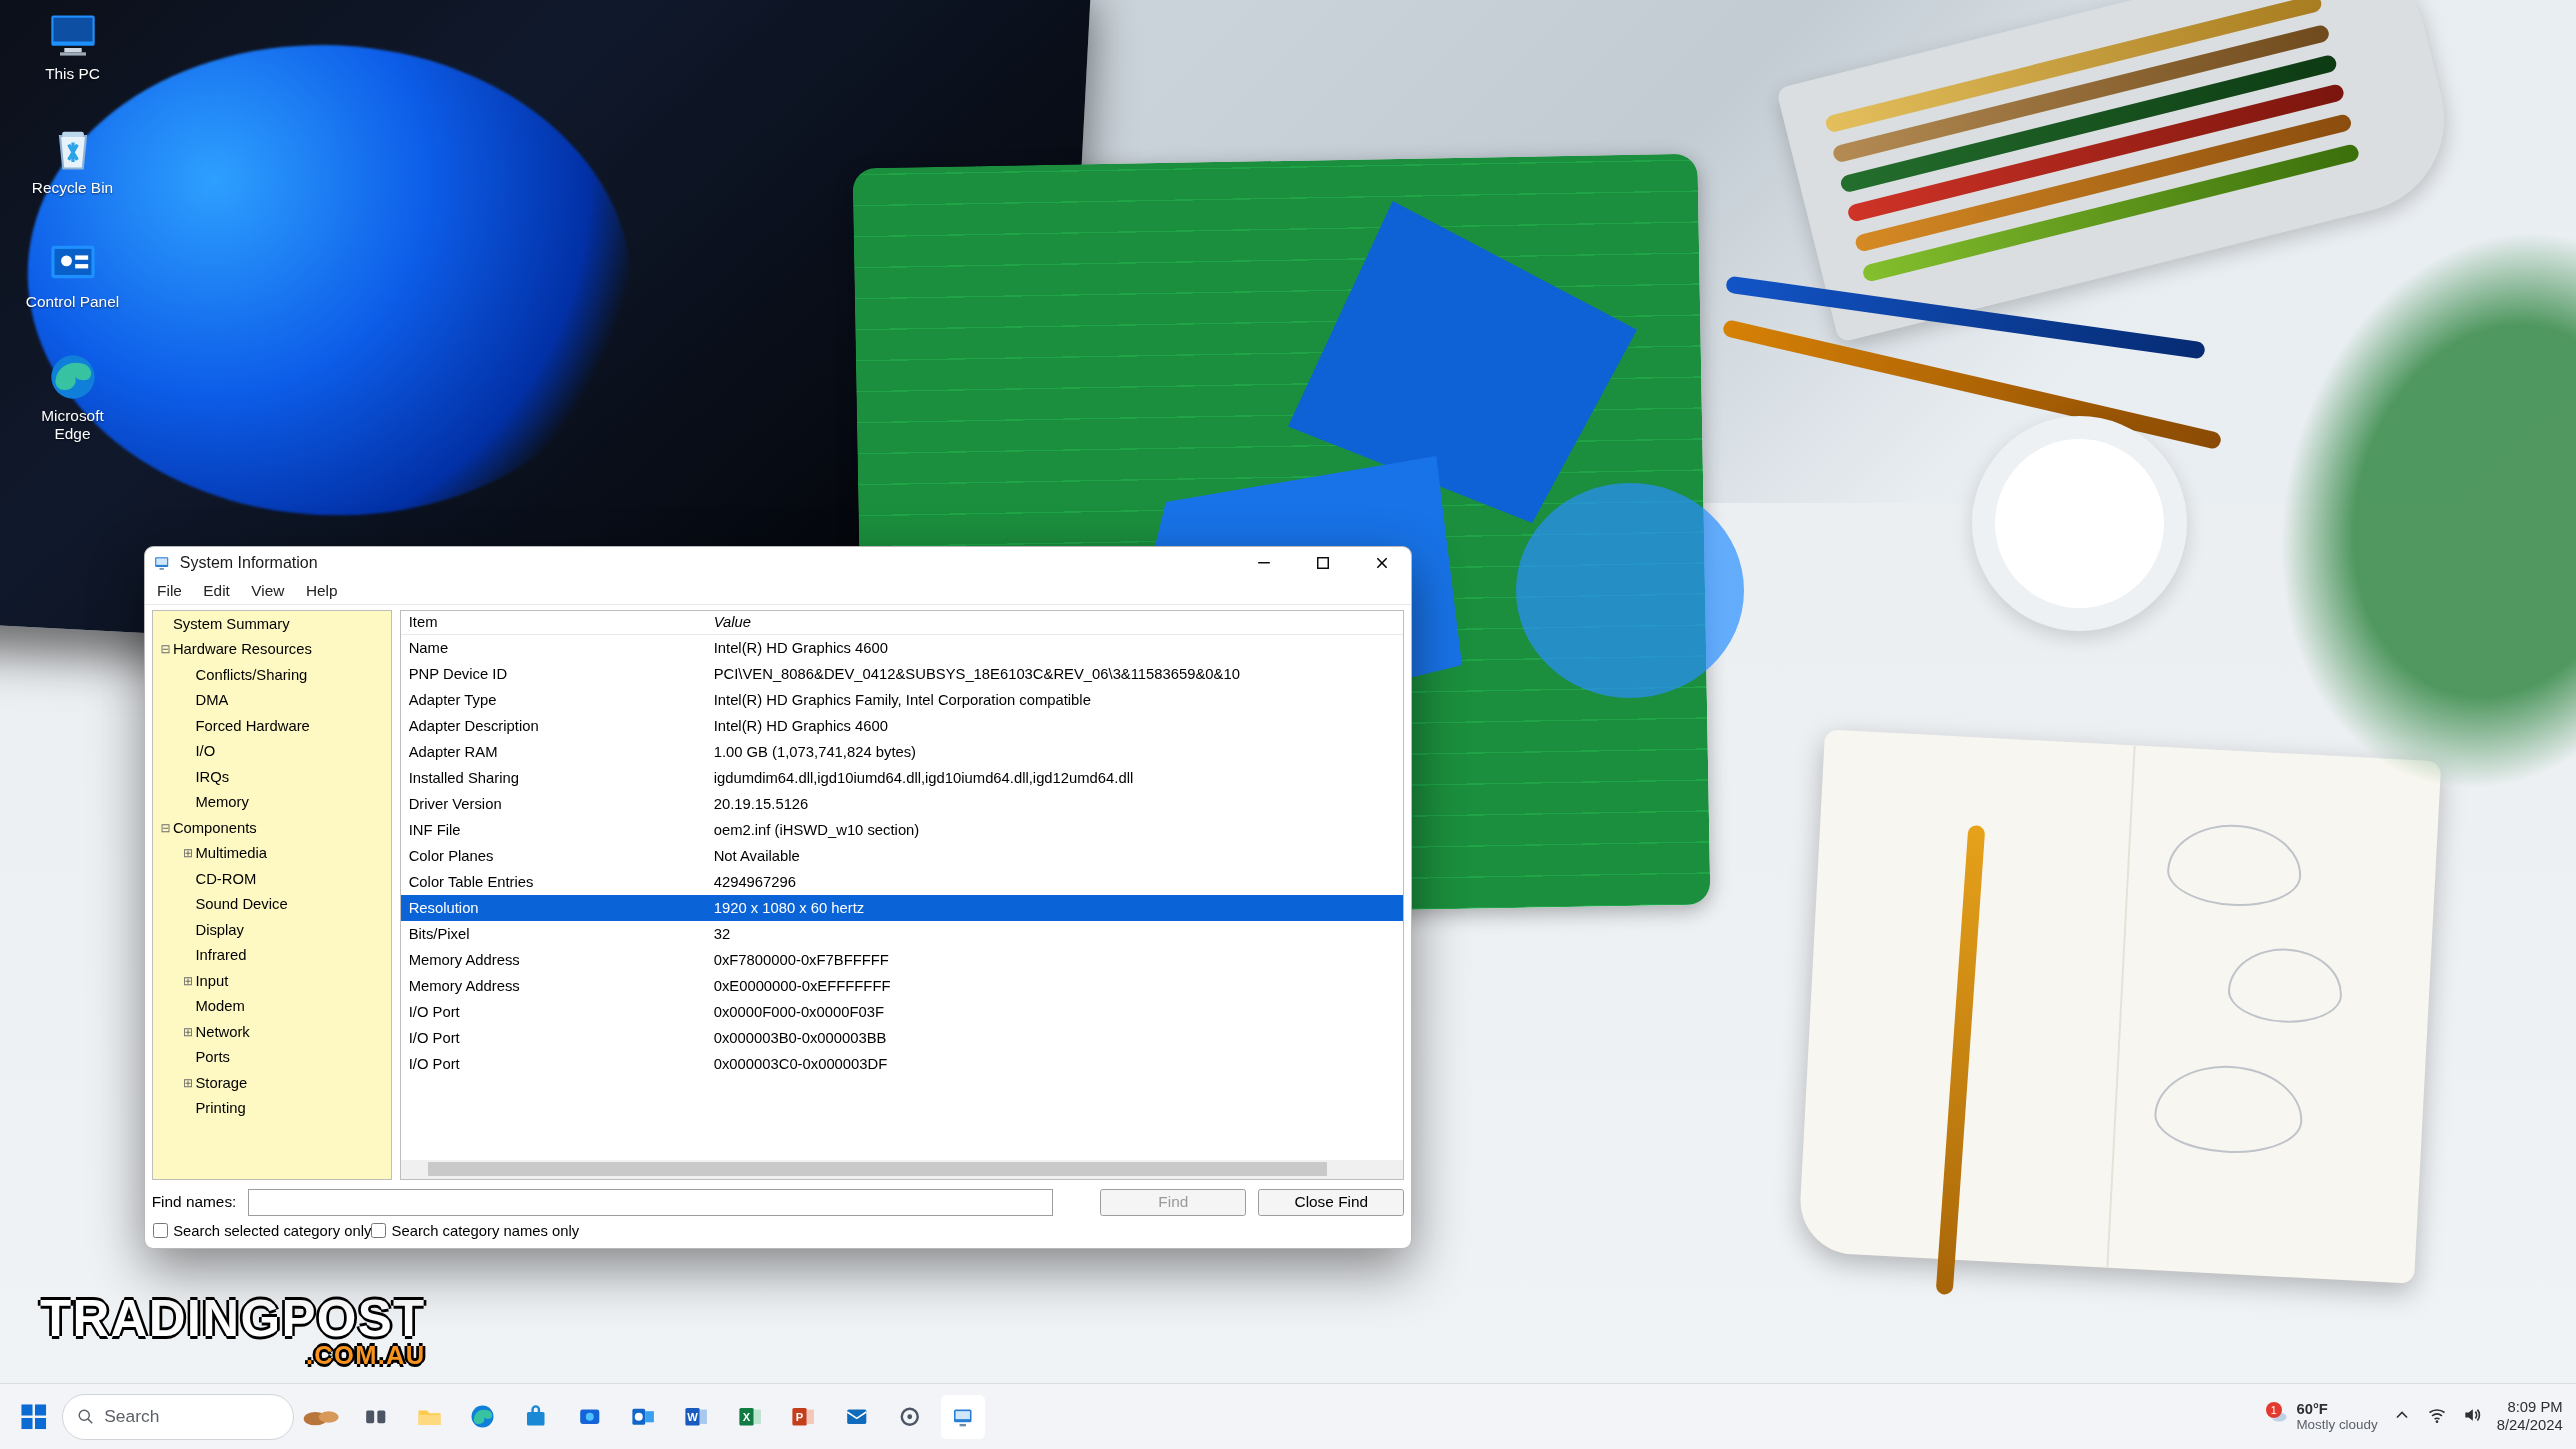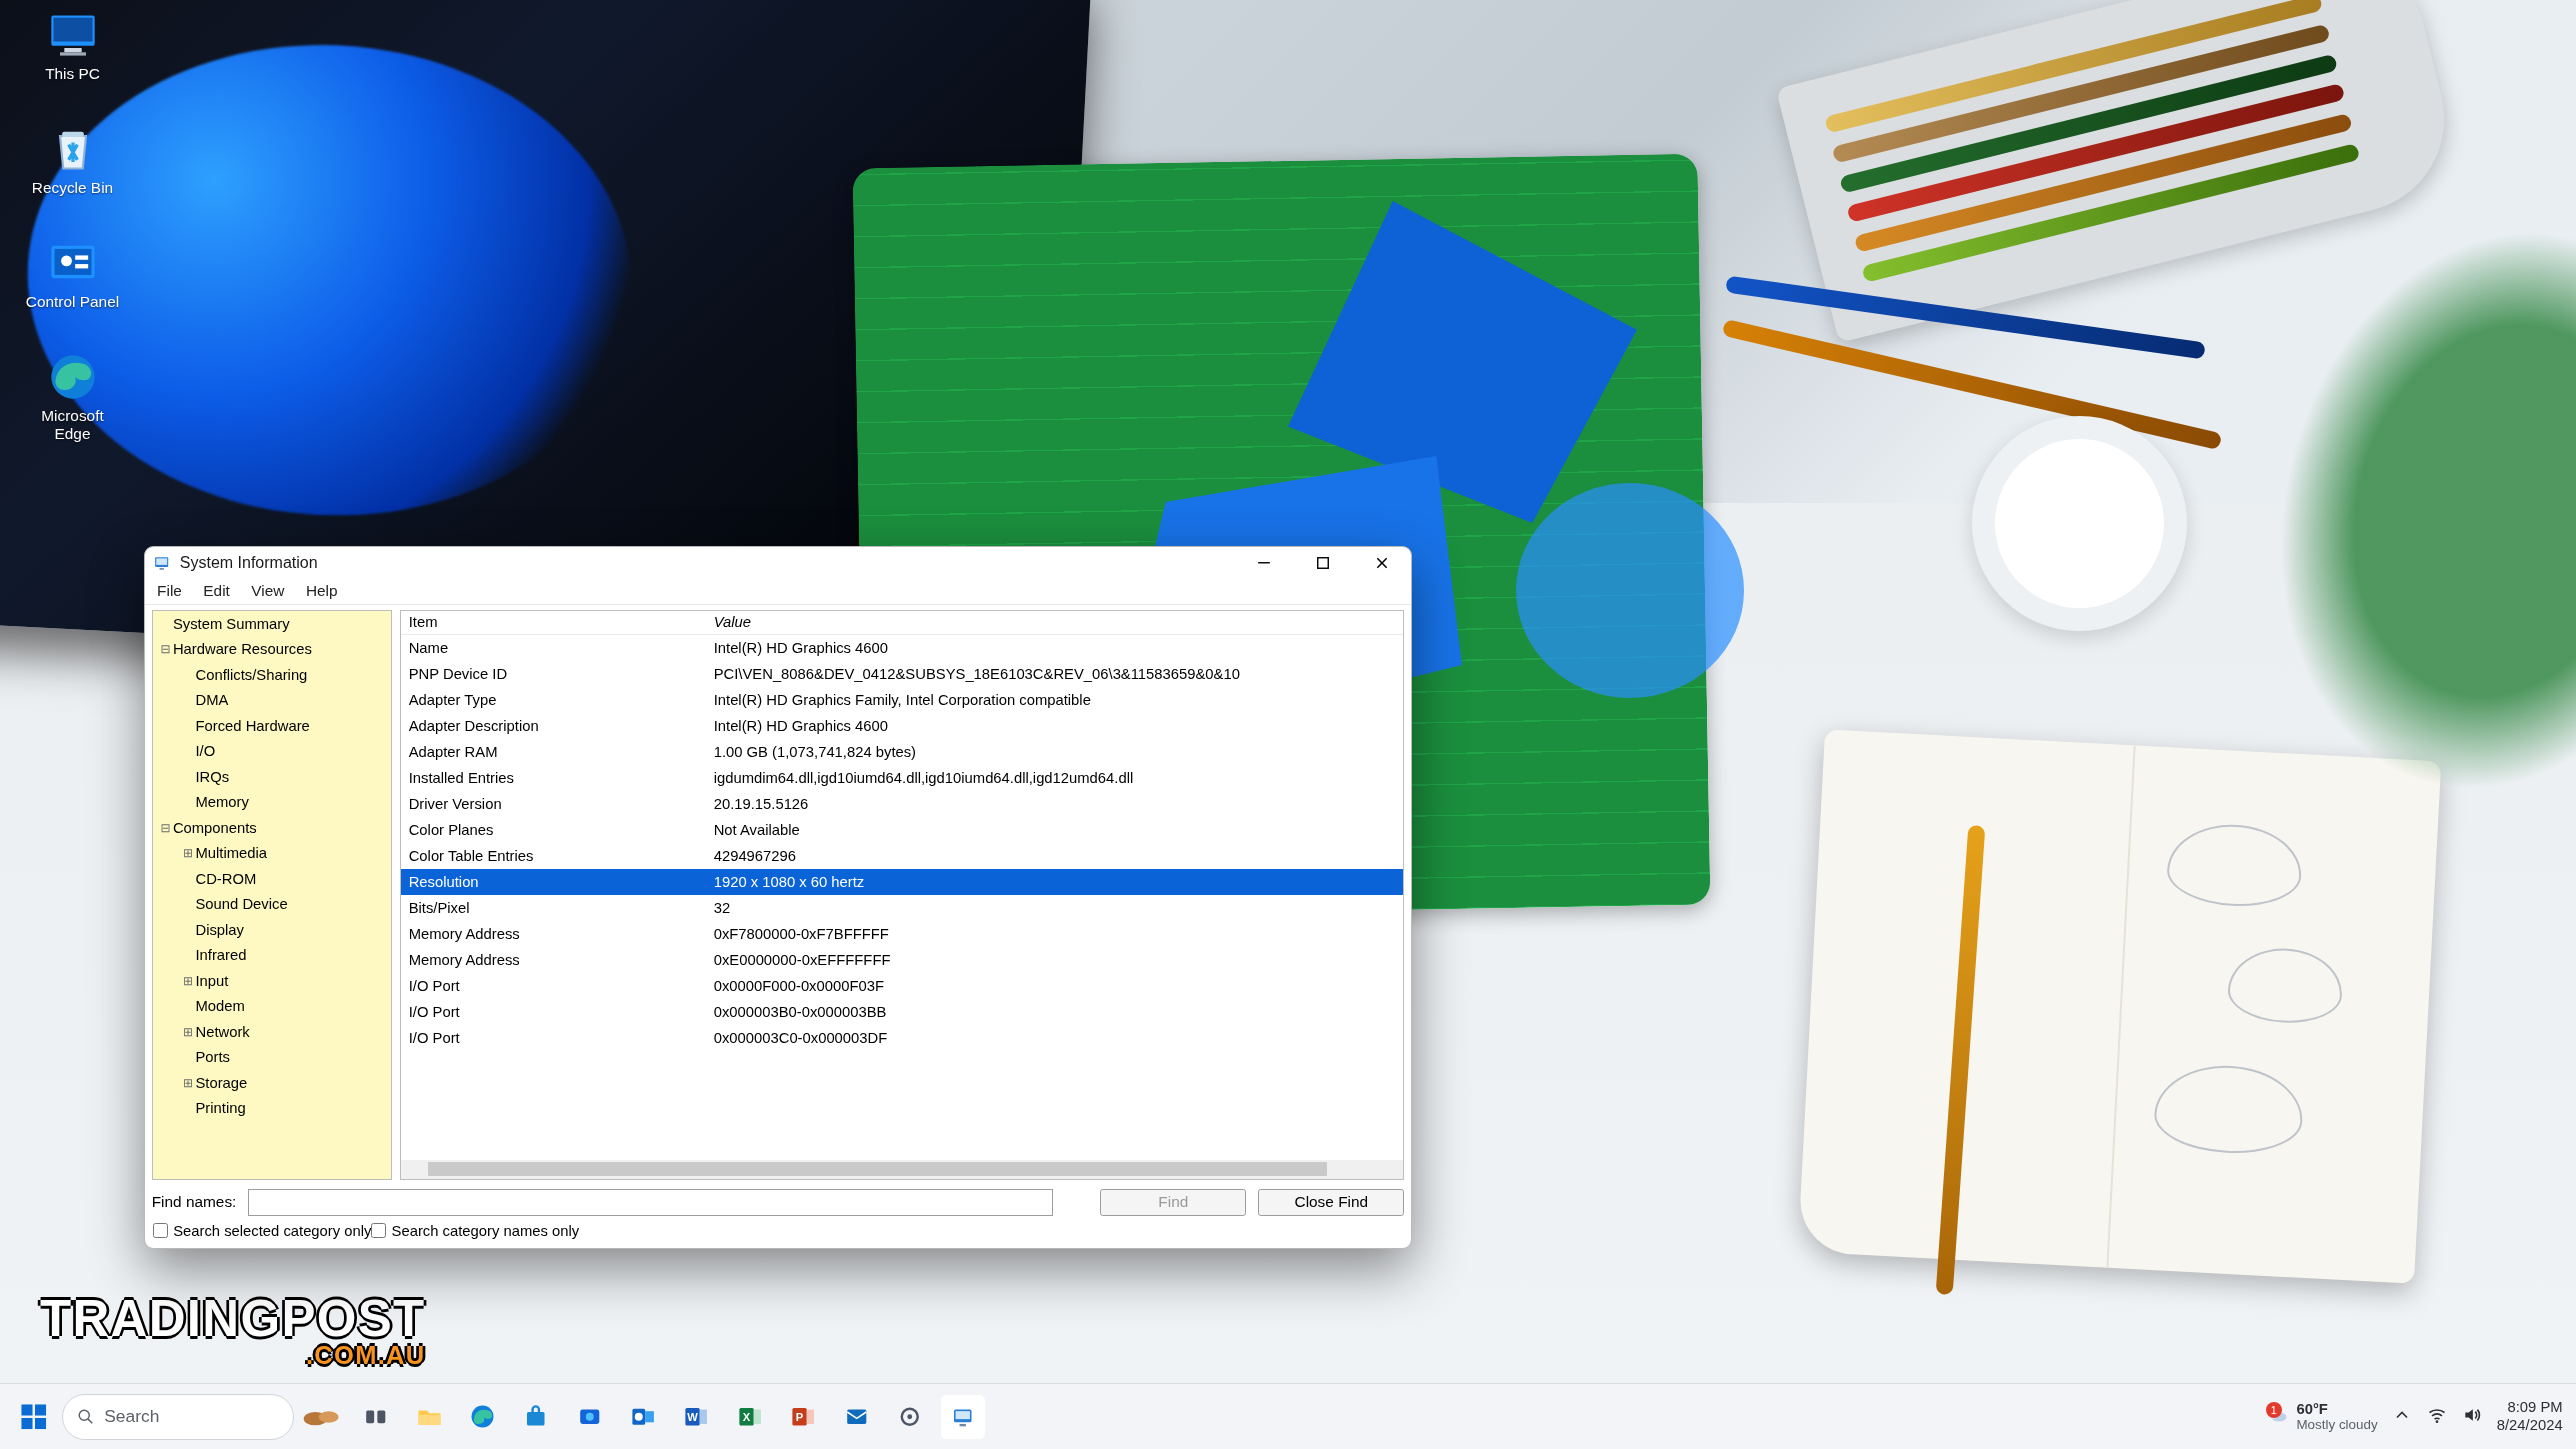--- a/index.html
+++ b/index.html
@@ -328,26 +328,30 @@
             </div>
             <div class="row">
               <div class="c1">Adapter Description</div>
               <div class="c2">Intel(R) HD Graphics 4600</div>
             </div>
             <div class="row">
               <div class="c1">Adapter RAM</div>
               <div class="c2">1.00 GB (1,073,741,824 bytes)</div>
             </div>
             <div class="row">
-              <div class="c1">Installed Entries</div>
+              <div class="c1">Installed Sharing</div>
               <div class="c2">igdumdim64.dll,igd10iumd64.dll,igd10iumd64.dll,igd12umd64.dll</div>
             </div>
             <div class="row">
               <div class="c1">Driver Version</div>
               <div class="c2">20.19.15.5126</div>
+            </div>
+            <div class="row">
+              <div class="c1">INF File</div>
+              <div class="c2">oem2.inf (iHSWD_w10 section)</div>
             </div>
             <div class="row">
               <div class="c1">Color Planes</div>
               <div class="c2">Not Available</div>
             </div>
             <div class="row">
               <div class="c1">Color Table Entries</div>
               <div class="c2">4294967296</div>
             </div>
             <div class="row sel">

